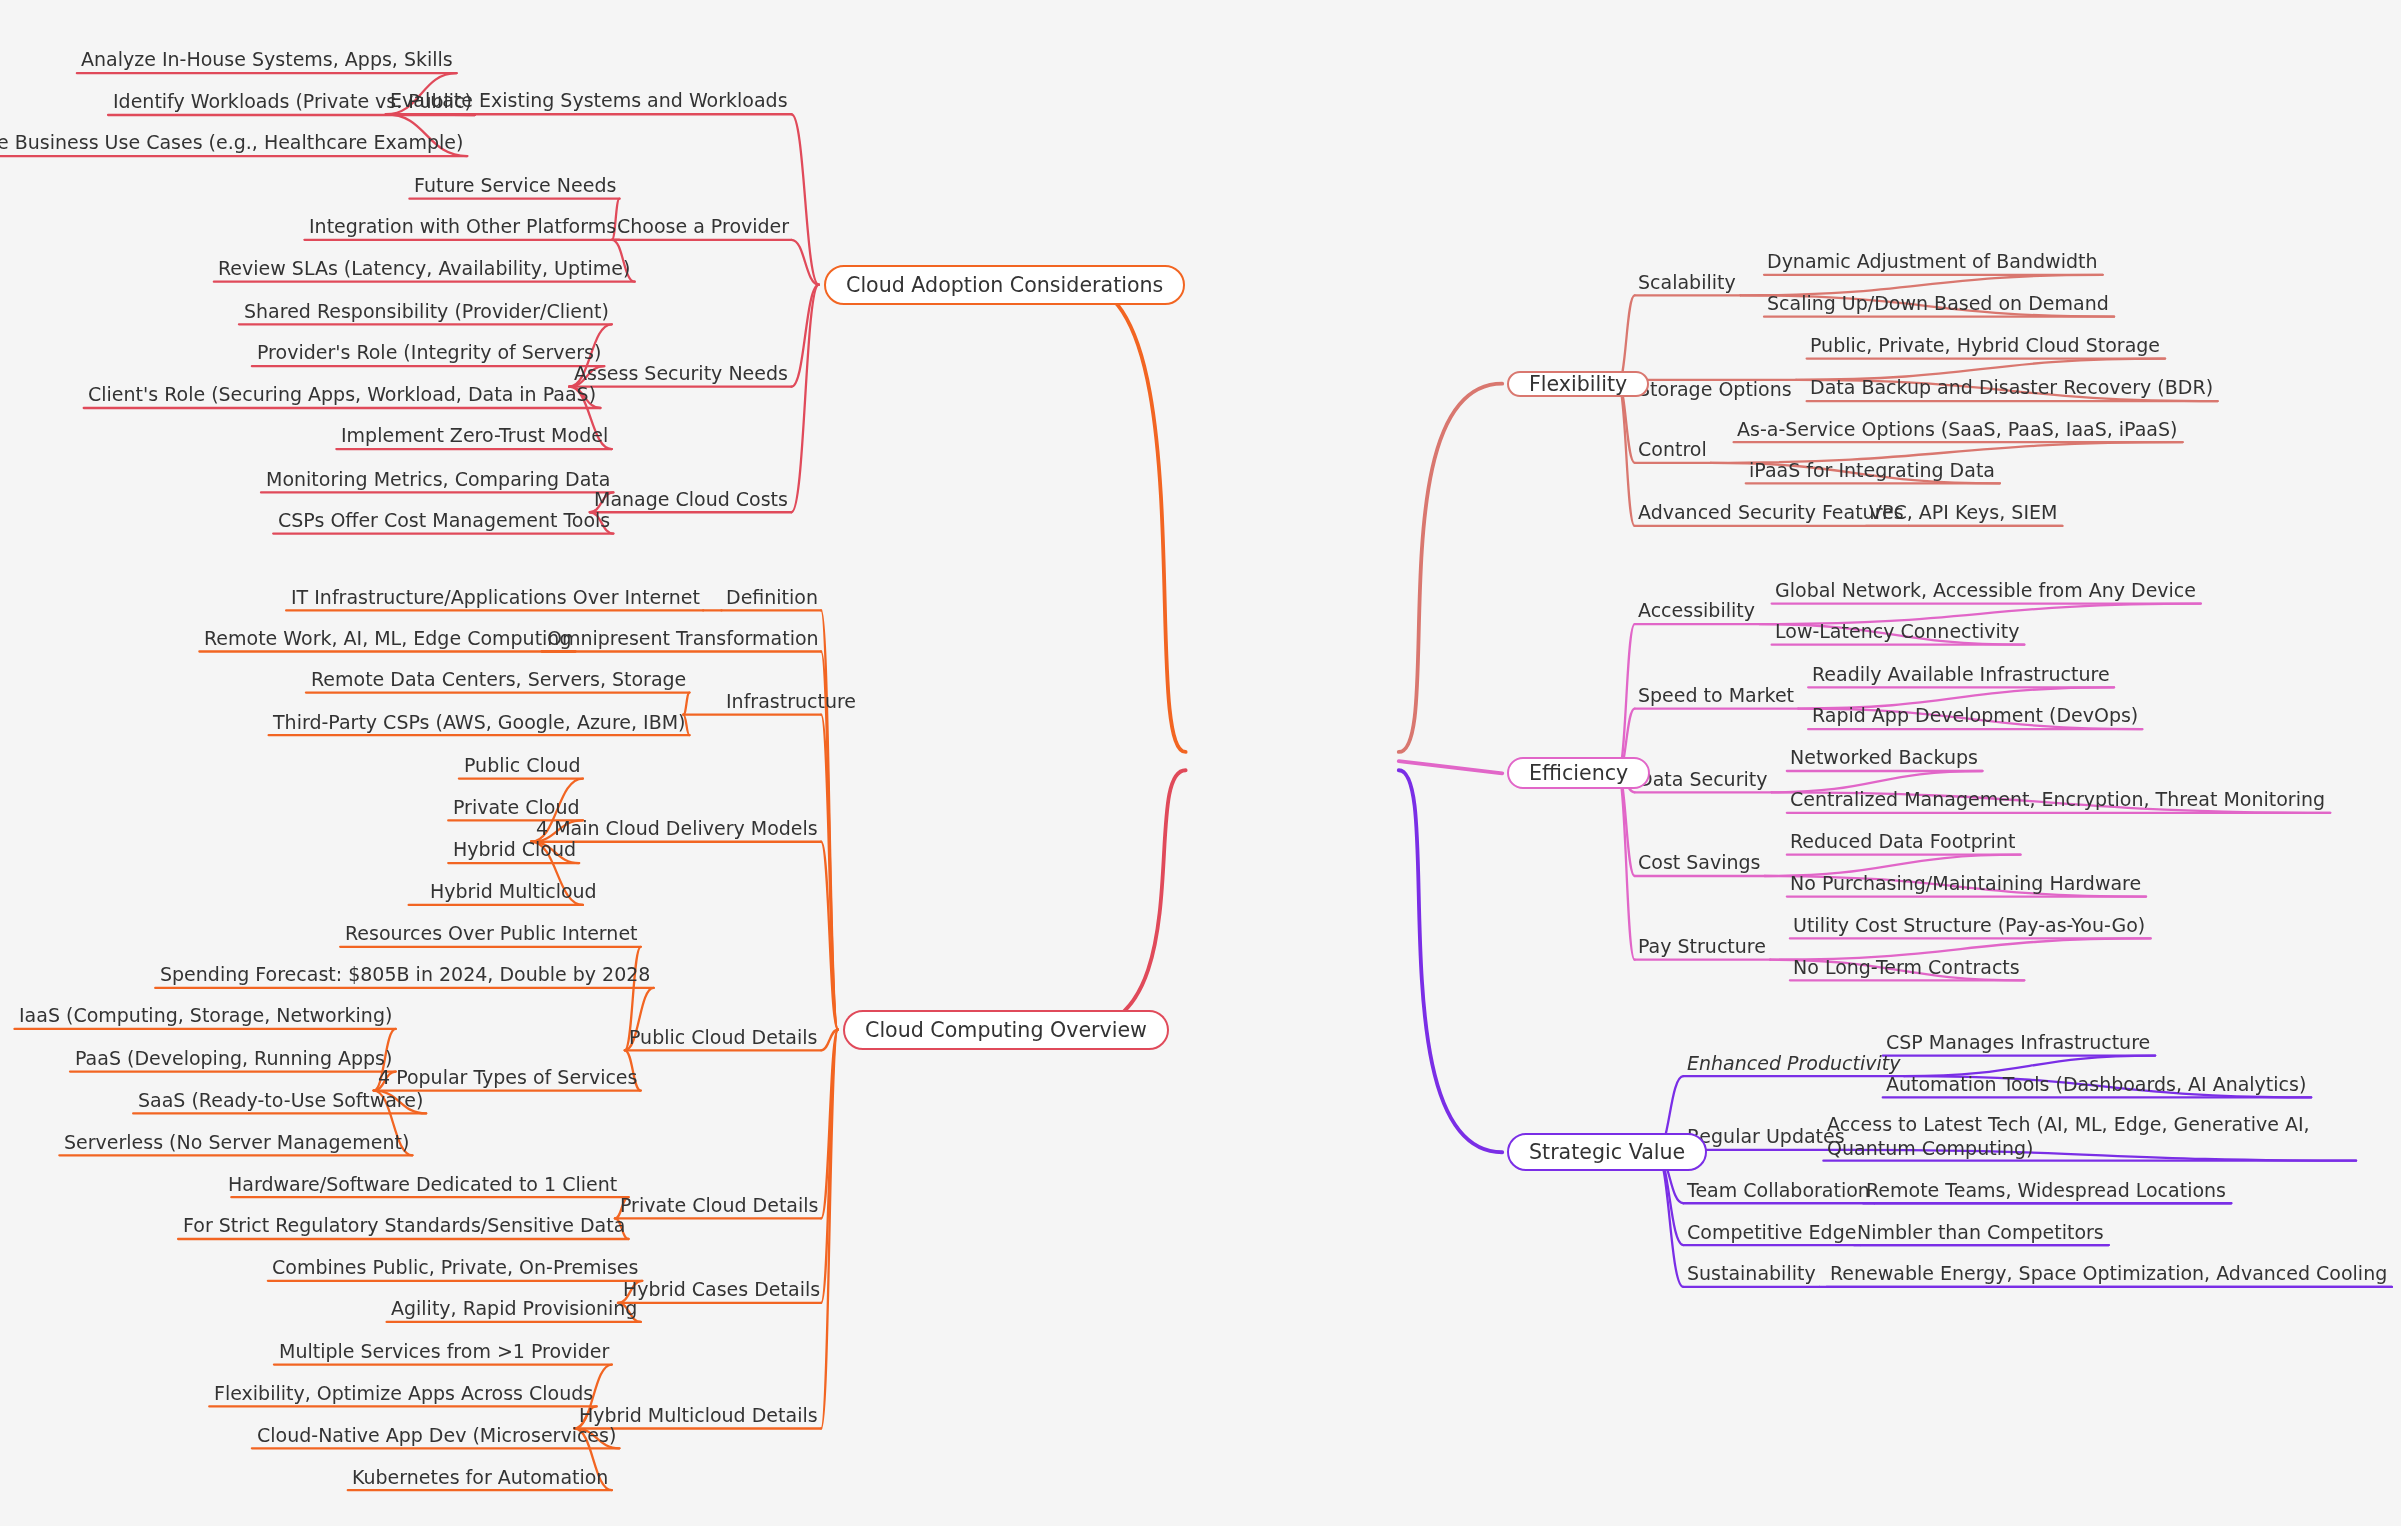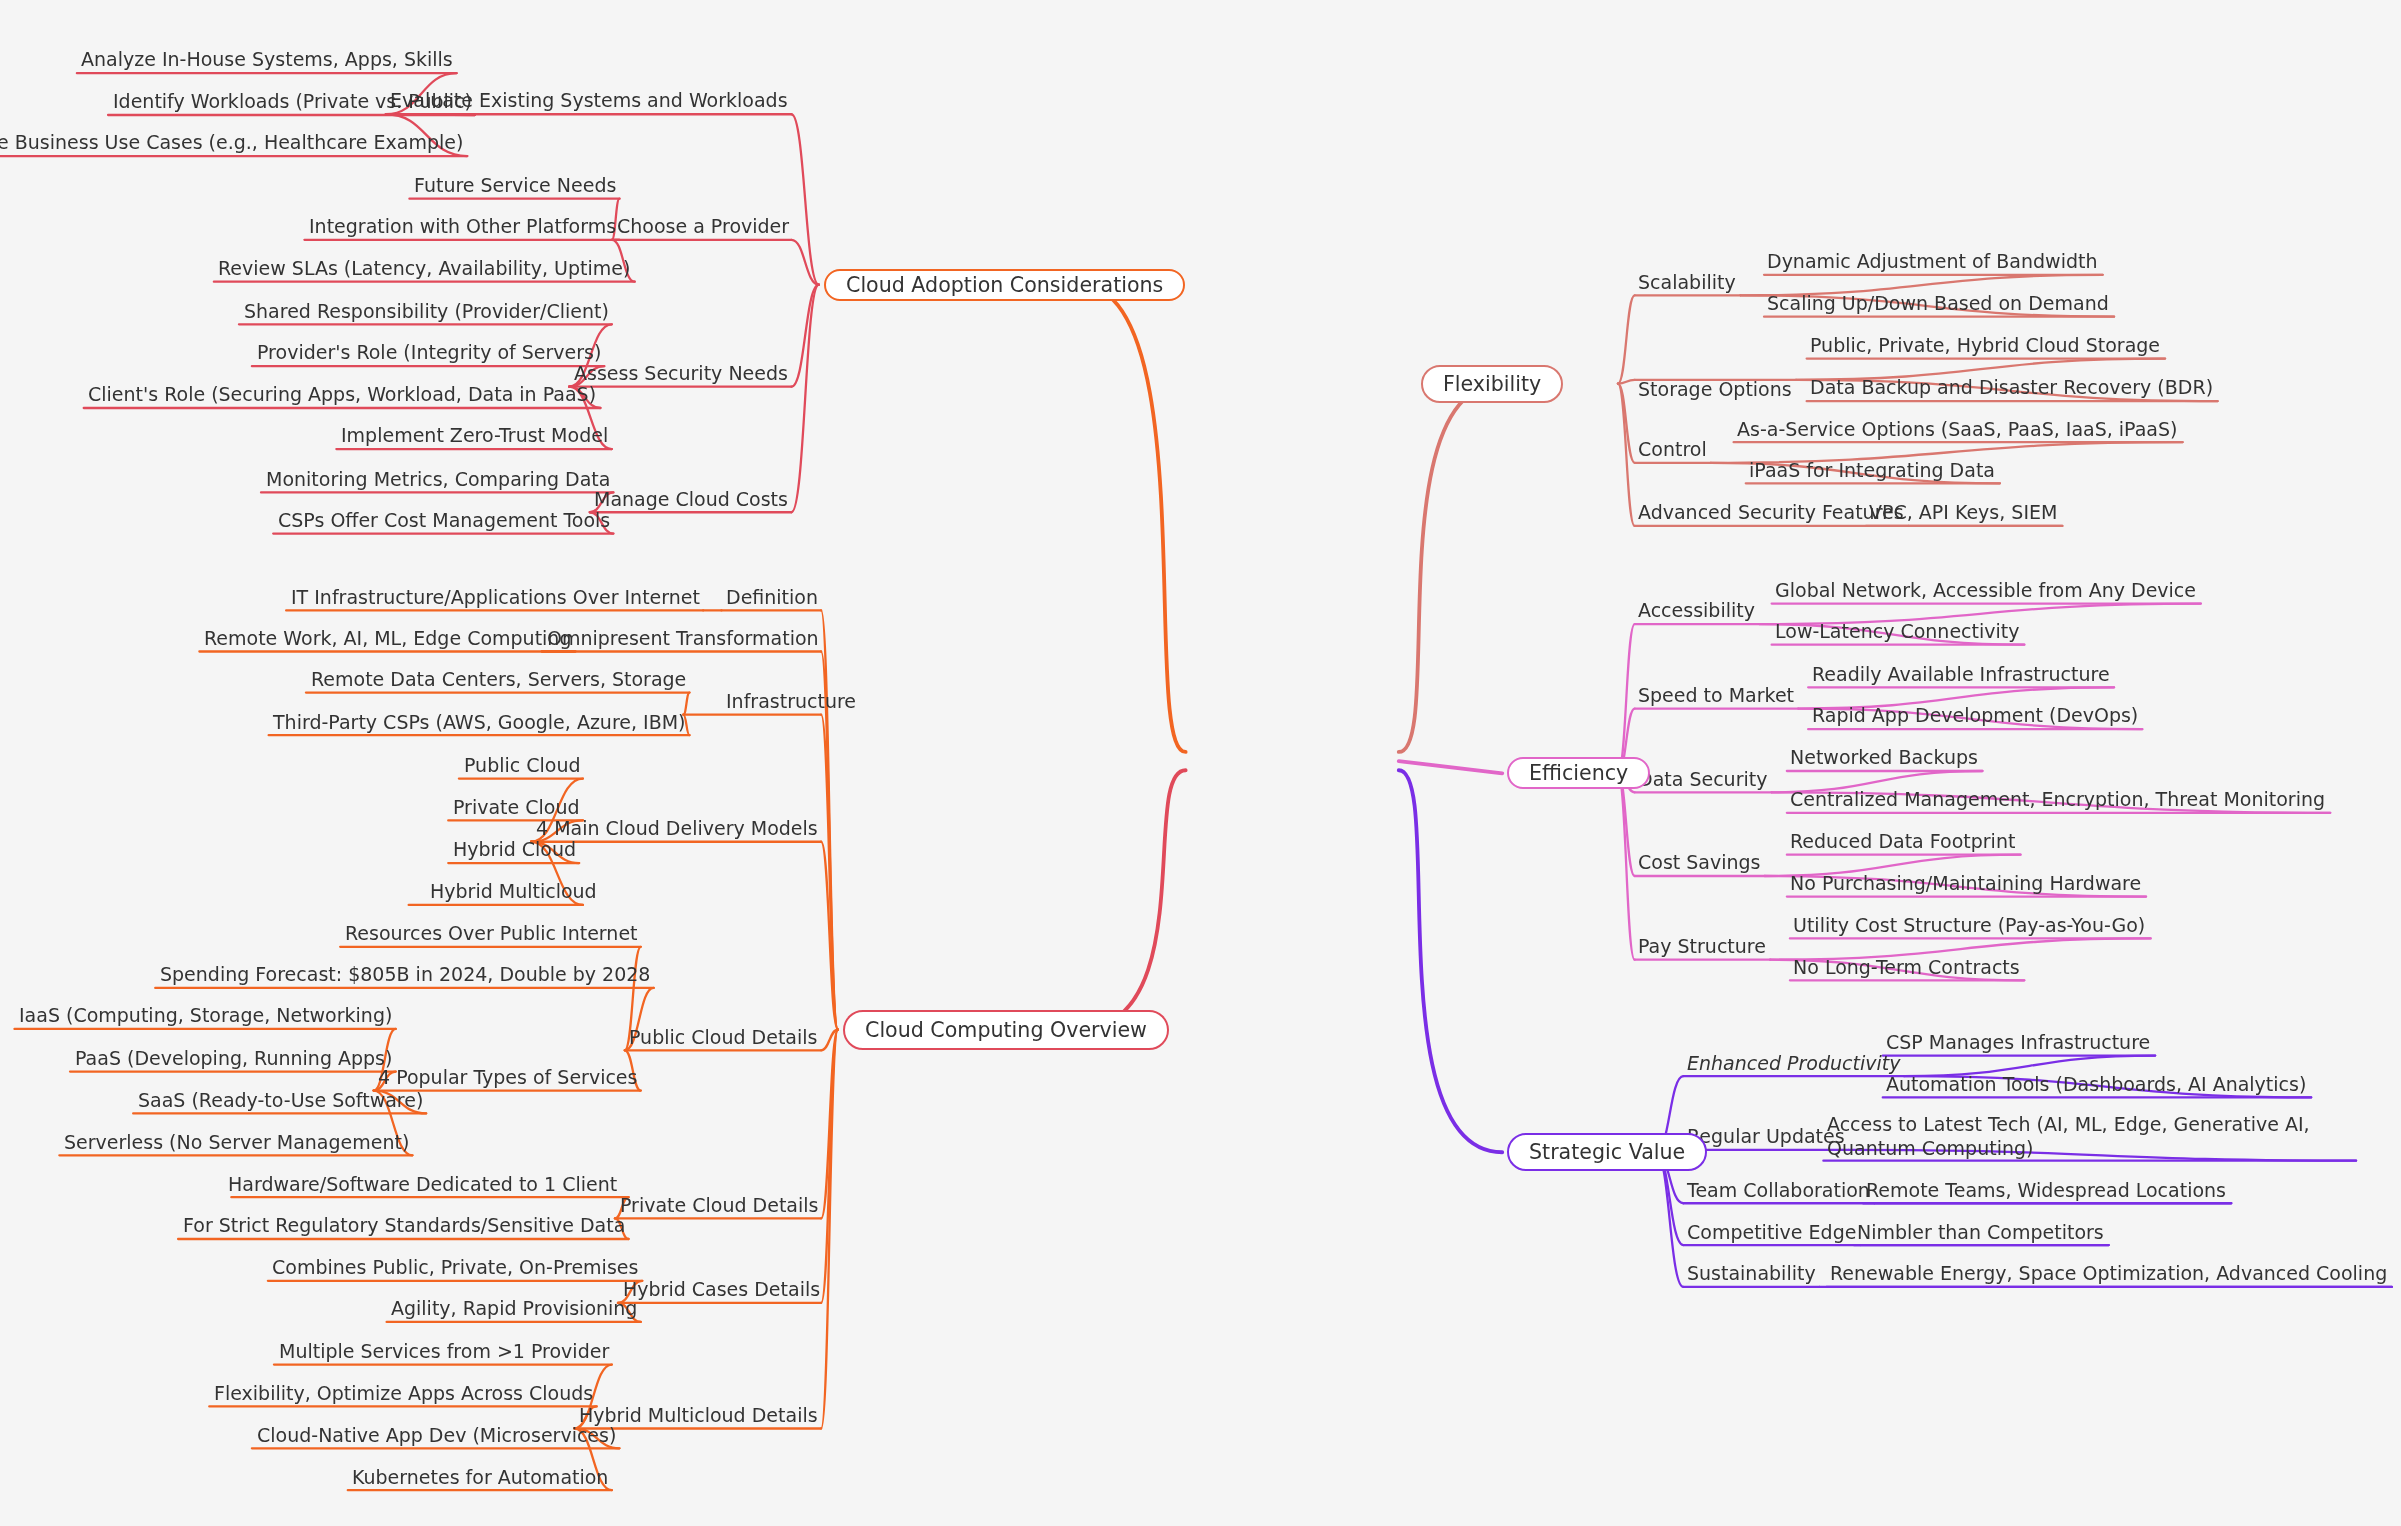--- a/index.html
+++ b/index.html
@@ -276,19 +276,19 @@
       <div class="lbl" style="left: 1886px; top: 1084px;">Automation Tools (Dashboards, AI Analytics)</div>
       <div class="lbl" style="left: 1687px; top: 1136px;">Regular Updates</div>
       <div class="lbl wrap" style="left: 1827px; top: 1136px; width: 533px;">Access to Latest Tech (AI, ML, Edge, Generative AI, Quantum Computing)</div>
       <div class="lbl" style="left: 1687px; top: 1190px;">Team Collaboration</div>
       <div class="lbl" style="left: 1866px; top: 1190px;">Remote Teams, Widespread Locations</div>
       <div class="lbl" style="left: 1687px; top: 1232px;">Competitive Edge</div>
       <div class="lbl" style="left: 1857px; top: 1232px;">Nimbler than Competitors</div>
       <div class="lbl" style="left: 1687px; top: 1273px;">Sustainability</div>
       <div class="lbl" style="left: 1830px; top: 1273px;">Renewable Energy, Space Optimization, Advanced Cooling</div>
     </div>
-    <div class="node" style="left: 824px; top: 285px; height: 32px; min-width: 251px; border: 2.3px solid rgb(242, 101, 34);">Cloud Adoption Considerations</div>
+    <div class="node" style="left: 824px; top: 285px; height: 40px; min-width: 251px; border: 2.3px solid rgb(242, 101, 34);">Cloud Adoption Considerations</div>
     <div class="node" style="left: 843px; top: 1030px; height: 40px; min-width: 230px; border: 2.3px solid rgb(224, 74, 90);">Cloud Computing Overview</div>
-    <div class="node" style="left: 1421px; top: 384px; height: 38px; min-width: 107px; border: 2.3px solid rgb(217, 119, 111);">Flexibility</div>
+    <div class="node" style="left: 1507px; top: 384px; height: 26px; min-width: 107px; border: 2.3px solid rgb(217, 119, 111);">Flexibility</div>
     <div class="node" style="left: 1507px; top: 773px; height: 32px; min-width: 107px; border: 2.3px solid rgb(225, 102, 200);">Efficiency</div>
     <div class="node" style="left: 1507px; top: 1152px; height: 38px; min-width: 145px; border: 2.3px solid rgb(122, 46, 230);">Strategic Value</div>
   </div>
 
 
 </body></html>

